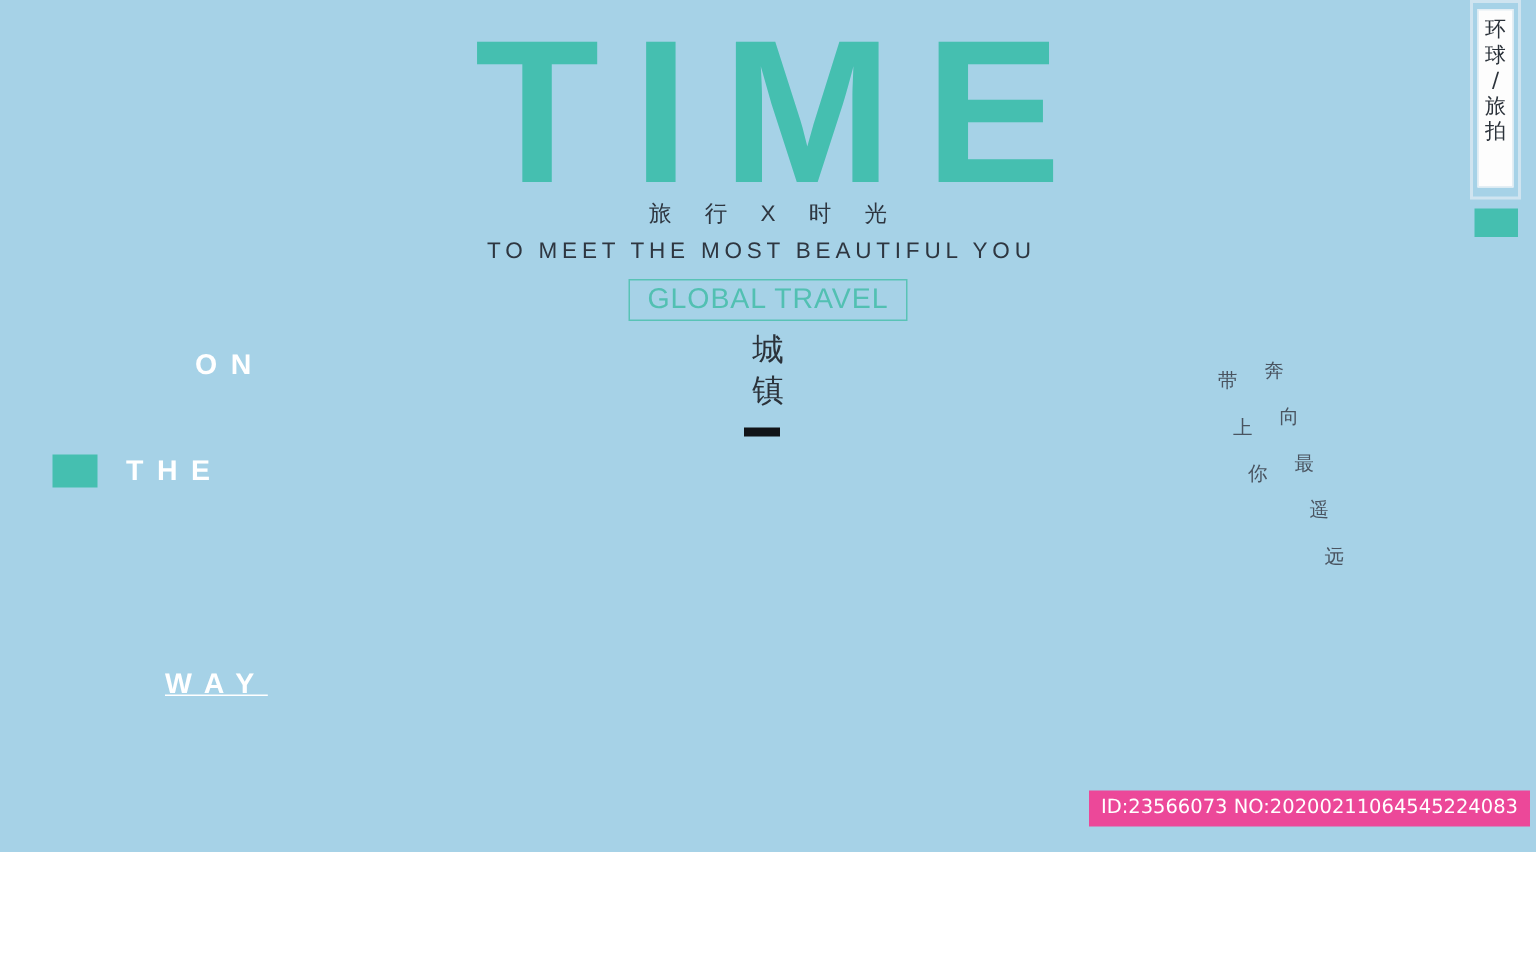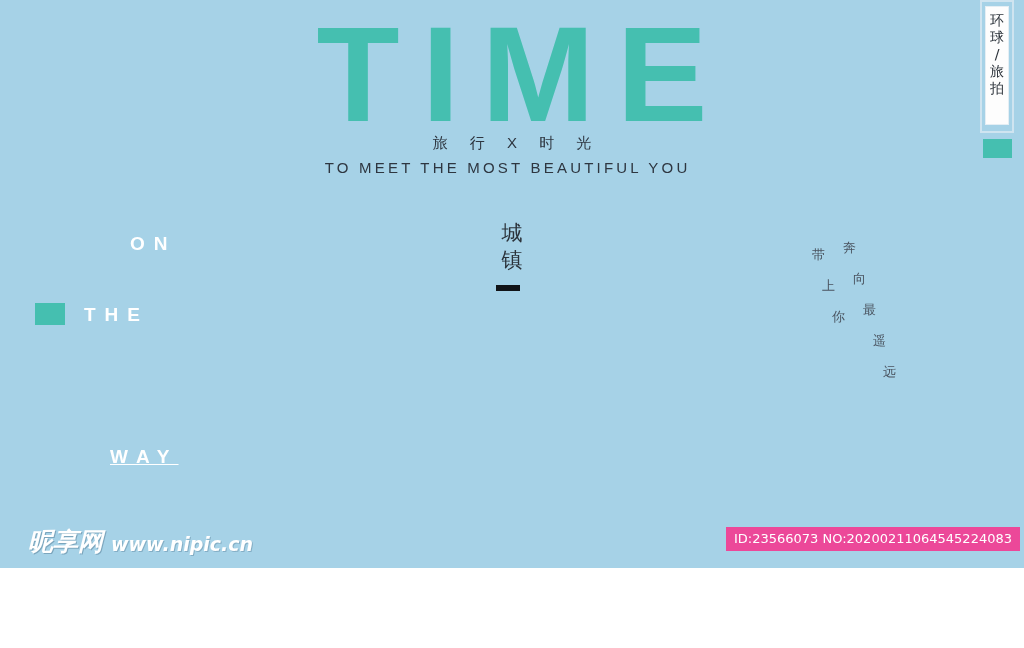--- a/index.html
+++ b/index.html
@@ -242,20 +242,23 @@
 <body>
 
 <div id="poster">
 
   <div class="time-title">TIME</div>
 
   <div class="cn-sub">旅 行 X 时 光</div>
 
   <div class="en-tag">TO MEET THE MOST BEAUTIFUL YOU</div>
 
+  <div class="gt-wrap">
+    <div class="gt-box">GLOBAL TRAVEL</div>
+  </div>
 
   <div class="center-cn">
     <span>城</span>
     <span>镇</span>
   </div>
   <div class="center-dash"></div>
 
   <div class="side-word w-on">ON</div>
   <div class="the-square"></div>
   <div class="side-word w-the">THE</div>
@@ -278,20 +281,16 @@
   <div class="badge-inner"></div>
   <div class="badge-text">
     <span>环</span>
     <span>球</span>
     <span>/</span>
     <span>旅</span>
     <span>拍</span>
   </div>
   <div class="badge-block"></div>
 
-  <div class="wm">
-    <div class="wm-cn">昵享网</div>
-    <div class="wm-url">www.nipic.cn</div>
-  </div>
 
   <div class="idbar">ID:23566073 NO:20200211064545224083</div>
 
 </div>
 
 </body></html>

